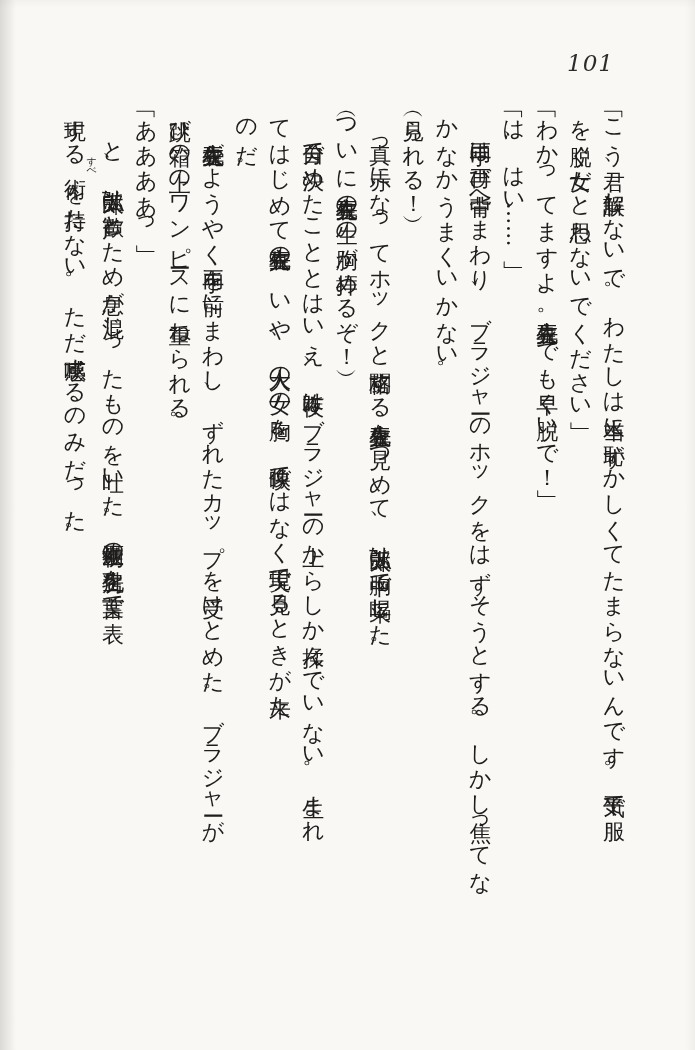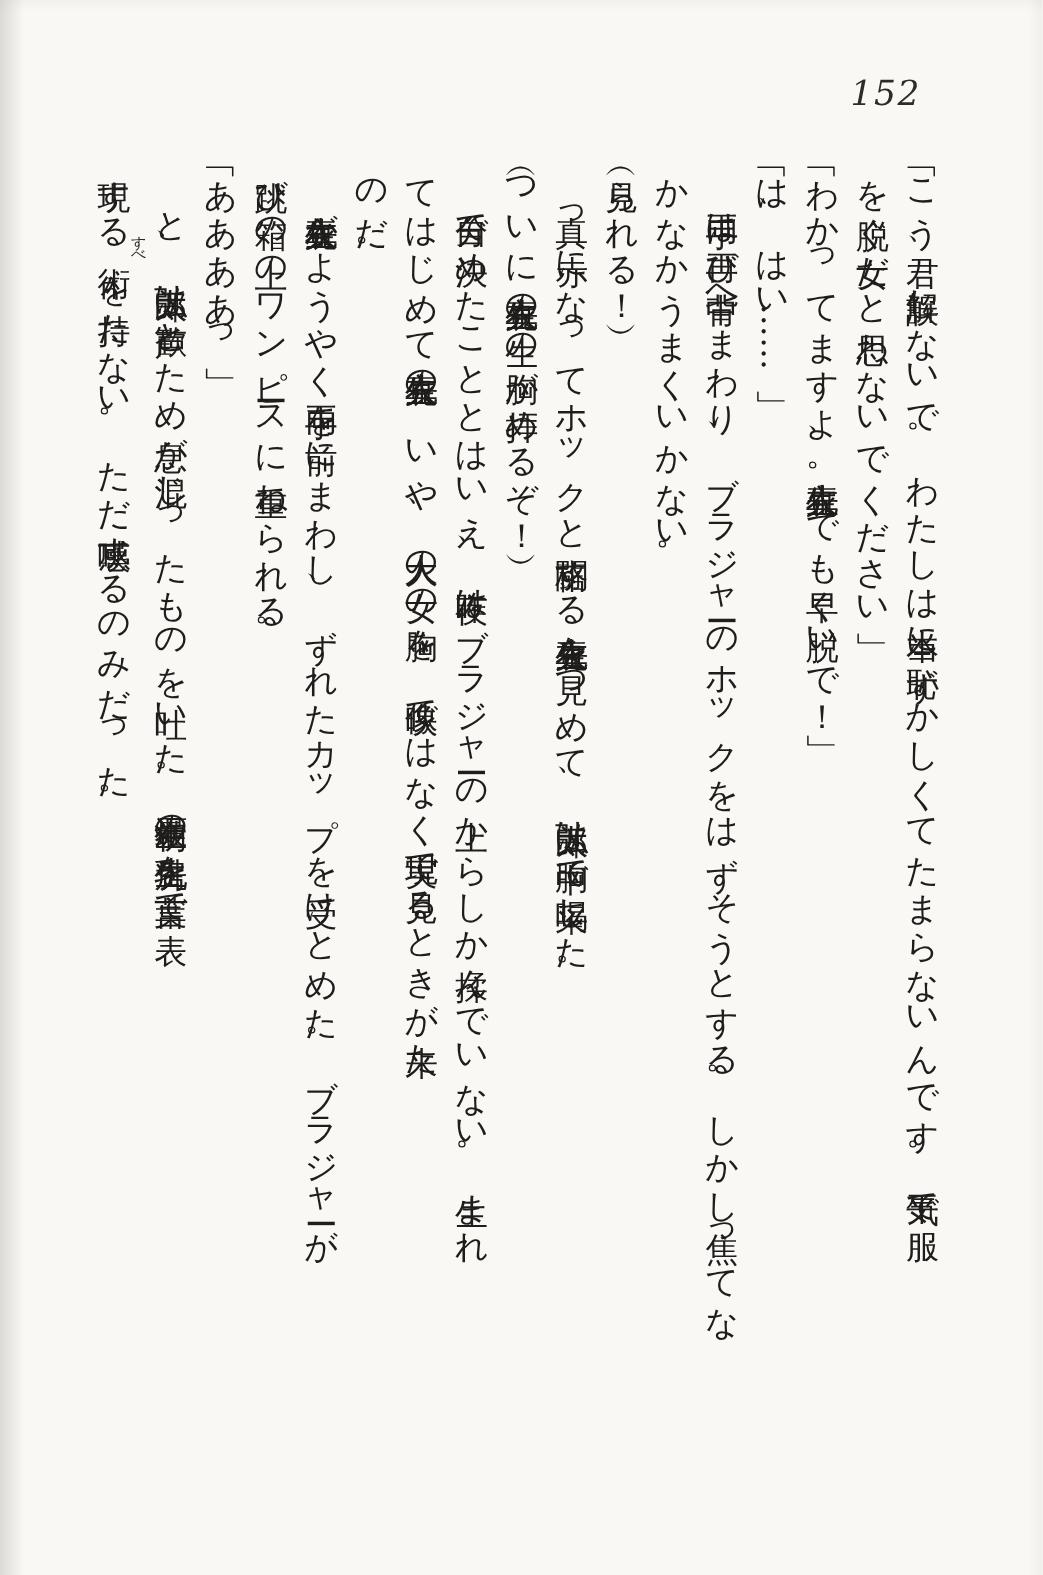--- a/index.html
+++ b/index.html
@@ -58,21 +58,21 @@
     font-size: 10px;
     color: #2a2927;
     letter-spacing: 0;
   }
 </style>
 </head>
 <body>
 
 <div class="page">
 
-  <div class="page-number">152</div>
+  <div class="page-number">101</div>
 
   <div class="body-text">
     <div class="line">「こう君、誤解しないで。わたしは本当に恥ずかしくてたまらないんです。平気で服</div>
     <div class="line">を脱ぐ女だと思わないでください」</div>
     <div class="line">「わかってますよ、真衣先生。でも早く脱いで！」</div>
     <div class="line">「は、はい……」</div>
     <div class="line">　両手は再び背中へまわり、ブラジャーのホックをはずそうとする。しかし焦ってな</div>
     <div class="line">かなかうまくいかない。</div>
     <div class="line">（見られる！）</div>
     <div class="line">　真っ赤になってホックと格闘する真衣先生を見つめて、弘太郎は胸中で喝采した。</div>

